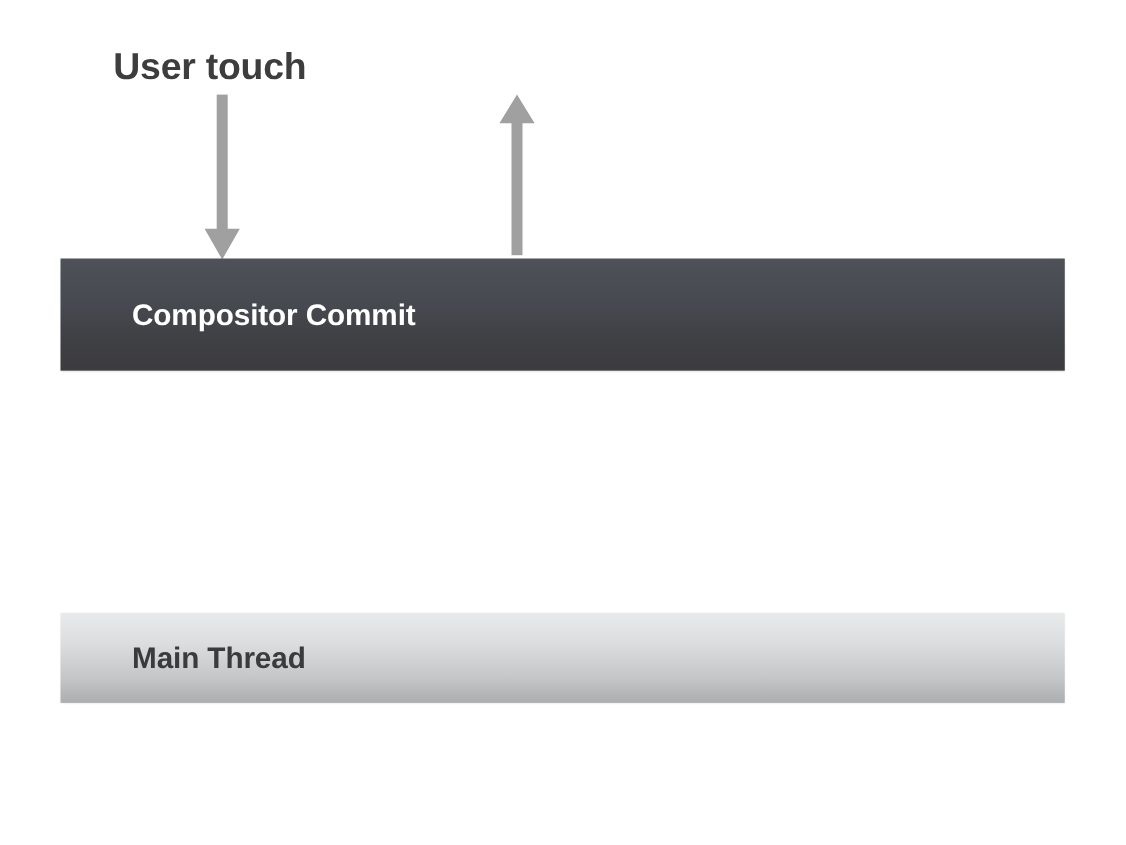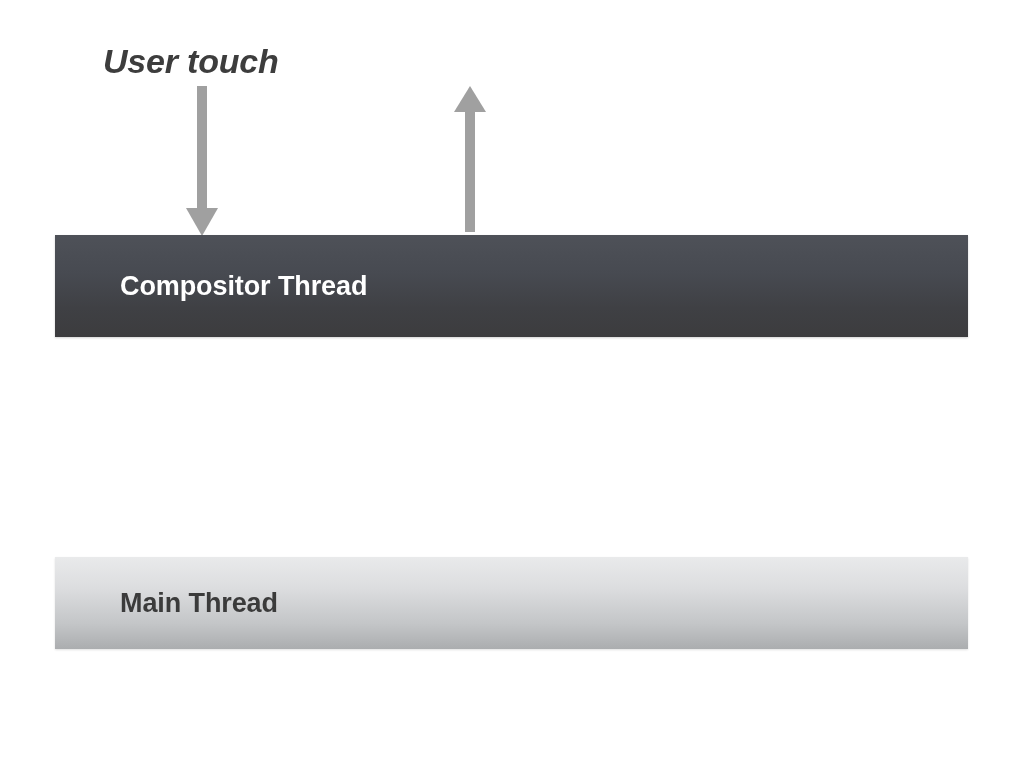--- a/index.html
+++ b/index.html
@@ -30,21 +30,20 @@
     font-weight: bold;
     font-size: 34px;
     line-height: 40px;
     color: #3d3d3d;
     white-space: nowrap;
     letter-spacing: -0.2px;
   }
   #label-user-touch {
     left: 103px;
     top: 41px;
-    font-style: italic;
   }
   #label-commit-gpu {
     left: 332px;
     top: 41px;
   }
 
   
   .arrow-svg {
     position: absolute;
     overflow: visible;
@@ -86,21 +85,21 @@
     height: 102px;
     background: linear-gradient(to bottom, #4e5158 0%, #474a51 38%, #3f4044 72%, #3c3c3e 100%);
     box-shadow: 0 1px 2px rgba(0,0,0,0.18);
   }
   #bar-compositor-thread .thread-bar-label {
     color: #ffffff;
   }
 
   #bar-main-thread {
     top: 557px;
-    height: 92px;
+    height: 82px;
     background: linear-gradient(to bottom, #e9eaeb 0%, #dcdddf 34%, #c4c6c8 72%, #abadaf 100%);
     box-shadow: 0 1px 2px rgba(0,0,0,0.12);
   }
   #bar-main-thread .thread-bar-label {
     color: #3b3b3b;
   }
 </style>
 </head>
 <body>
 
@@ -117,20 +116,20 @@
   </svg>
 
   <svg class="arrow-svg" id="arrow-commit-gpu" viewBox="0 0 44 148" aria-hidden="true">
     <g fill="#a0a0a0">
       <rect x="17" y="26" width="10" height="122"></rect>
       <polygon points="6,28 38,28 22,2"></polygon>
     </g>
   </svg>
 
   <div class="thread-bar" id="bar-compositor-thread">
-    <span class="thread-bar-label">Compositor Thread</span>
+    <span class="thread-bar-label">Compositor Commit</span>
   </div>
 
   <div class="thread-bar" id="bar-main-thread">
     <span class="thread-bar-label">Main Thread</span>
   </div>
 
 </div>
 
 </body></html>

